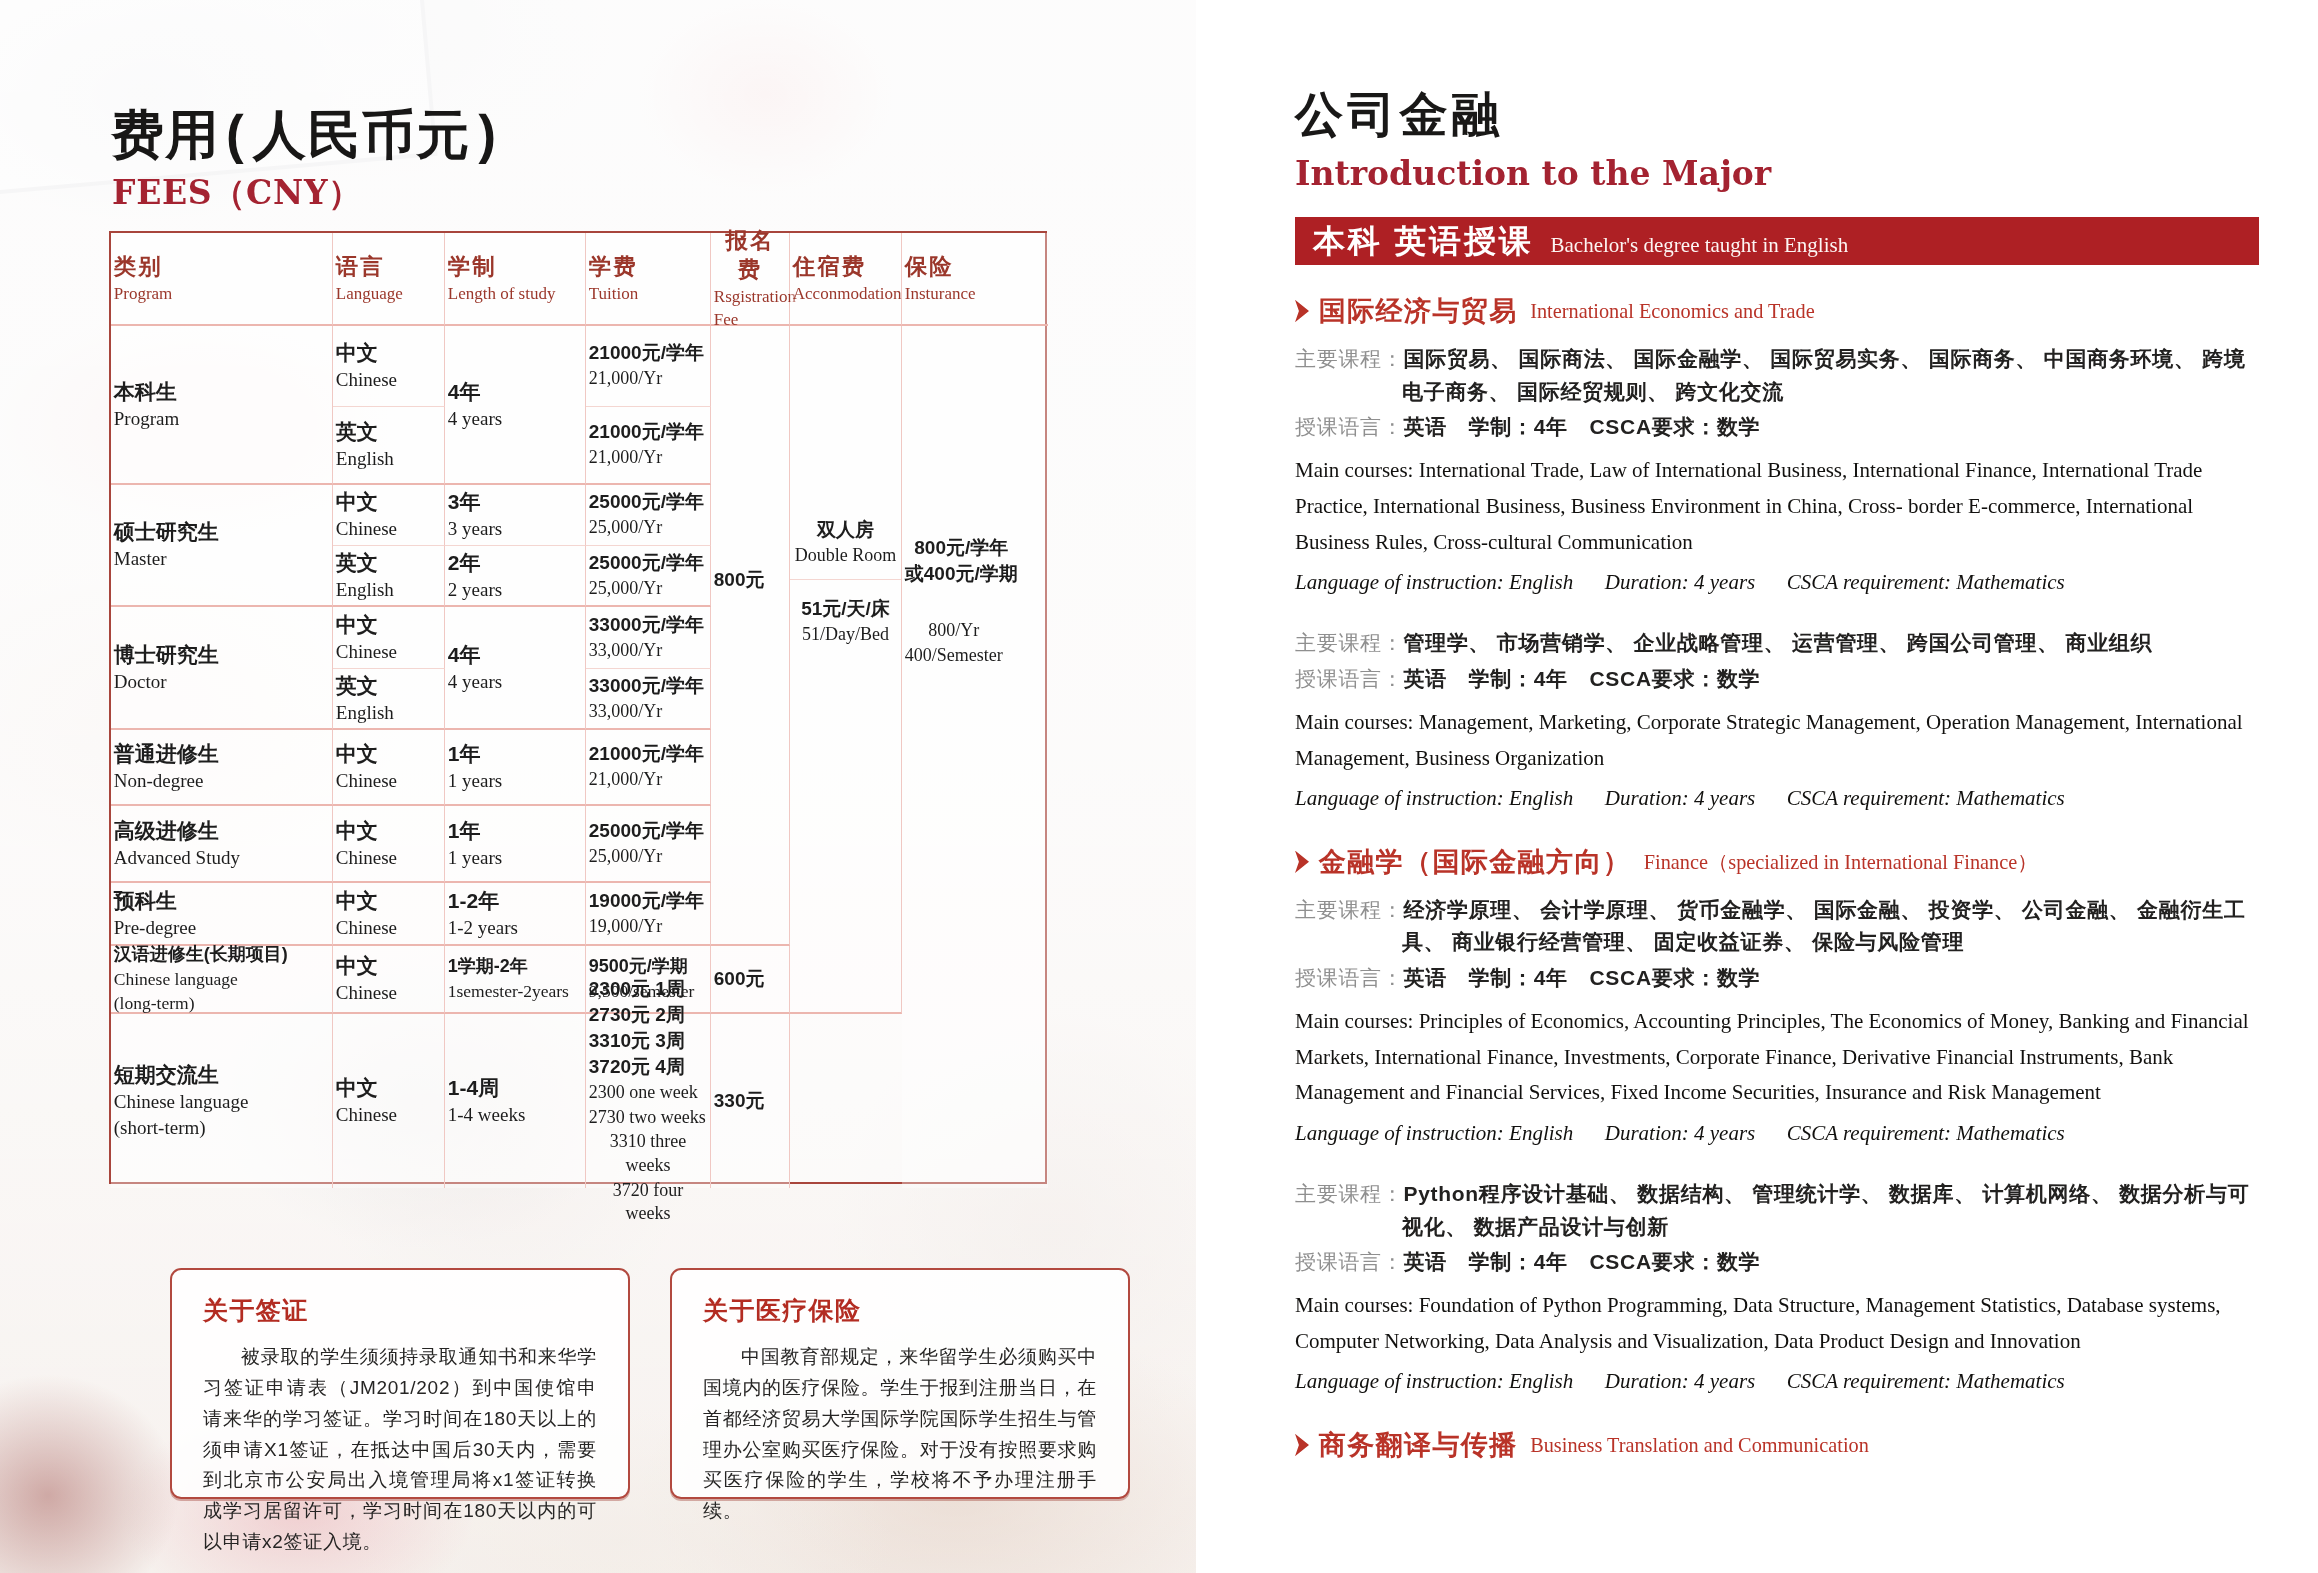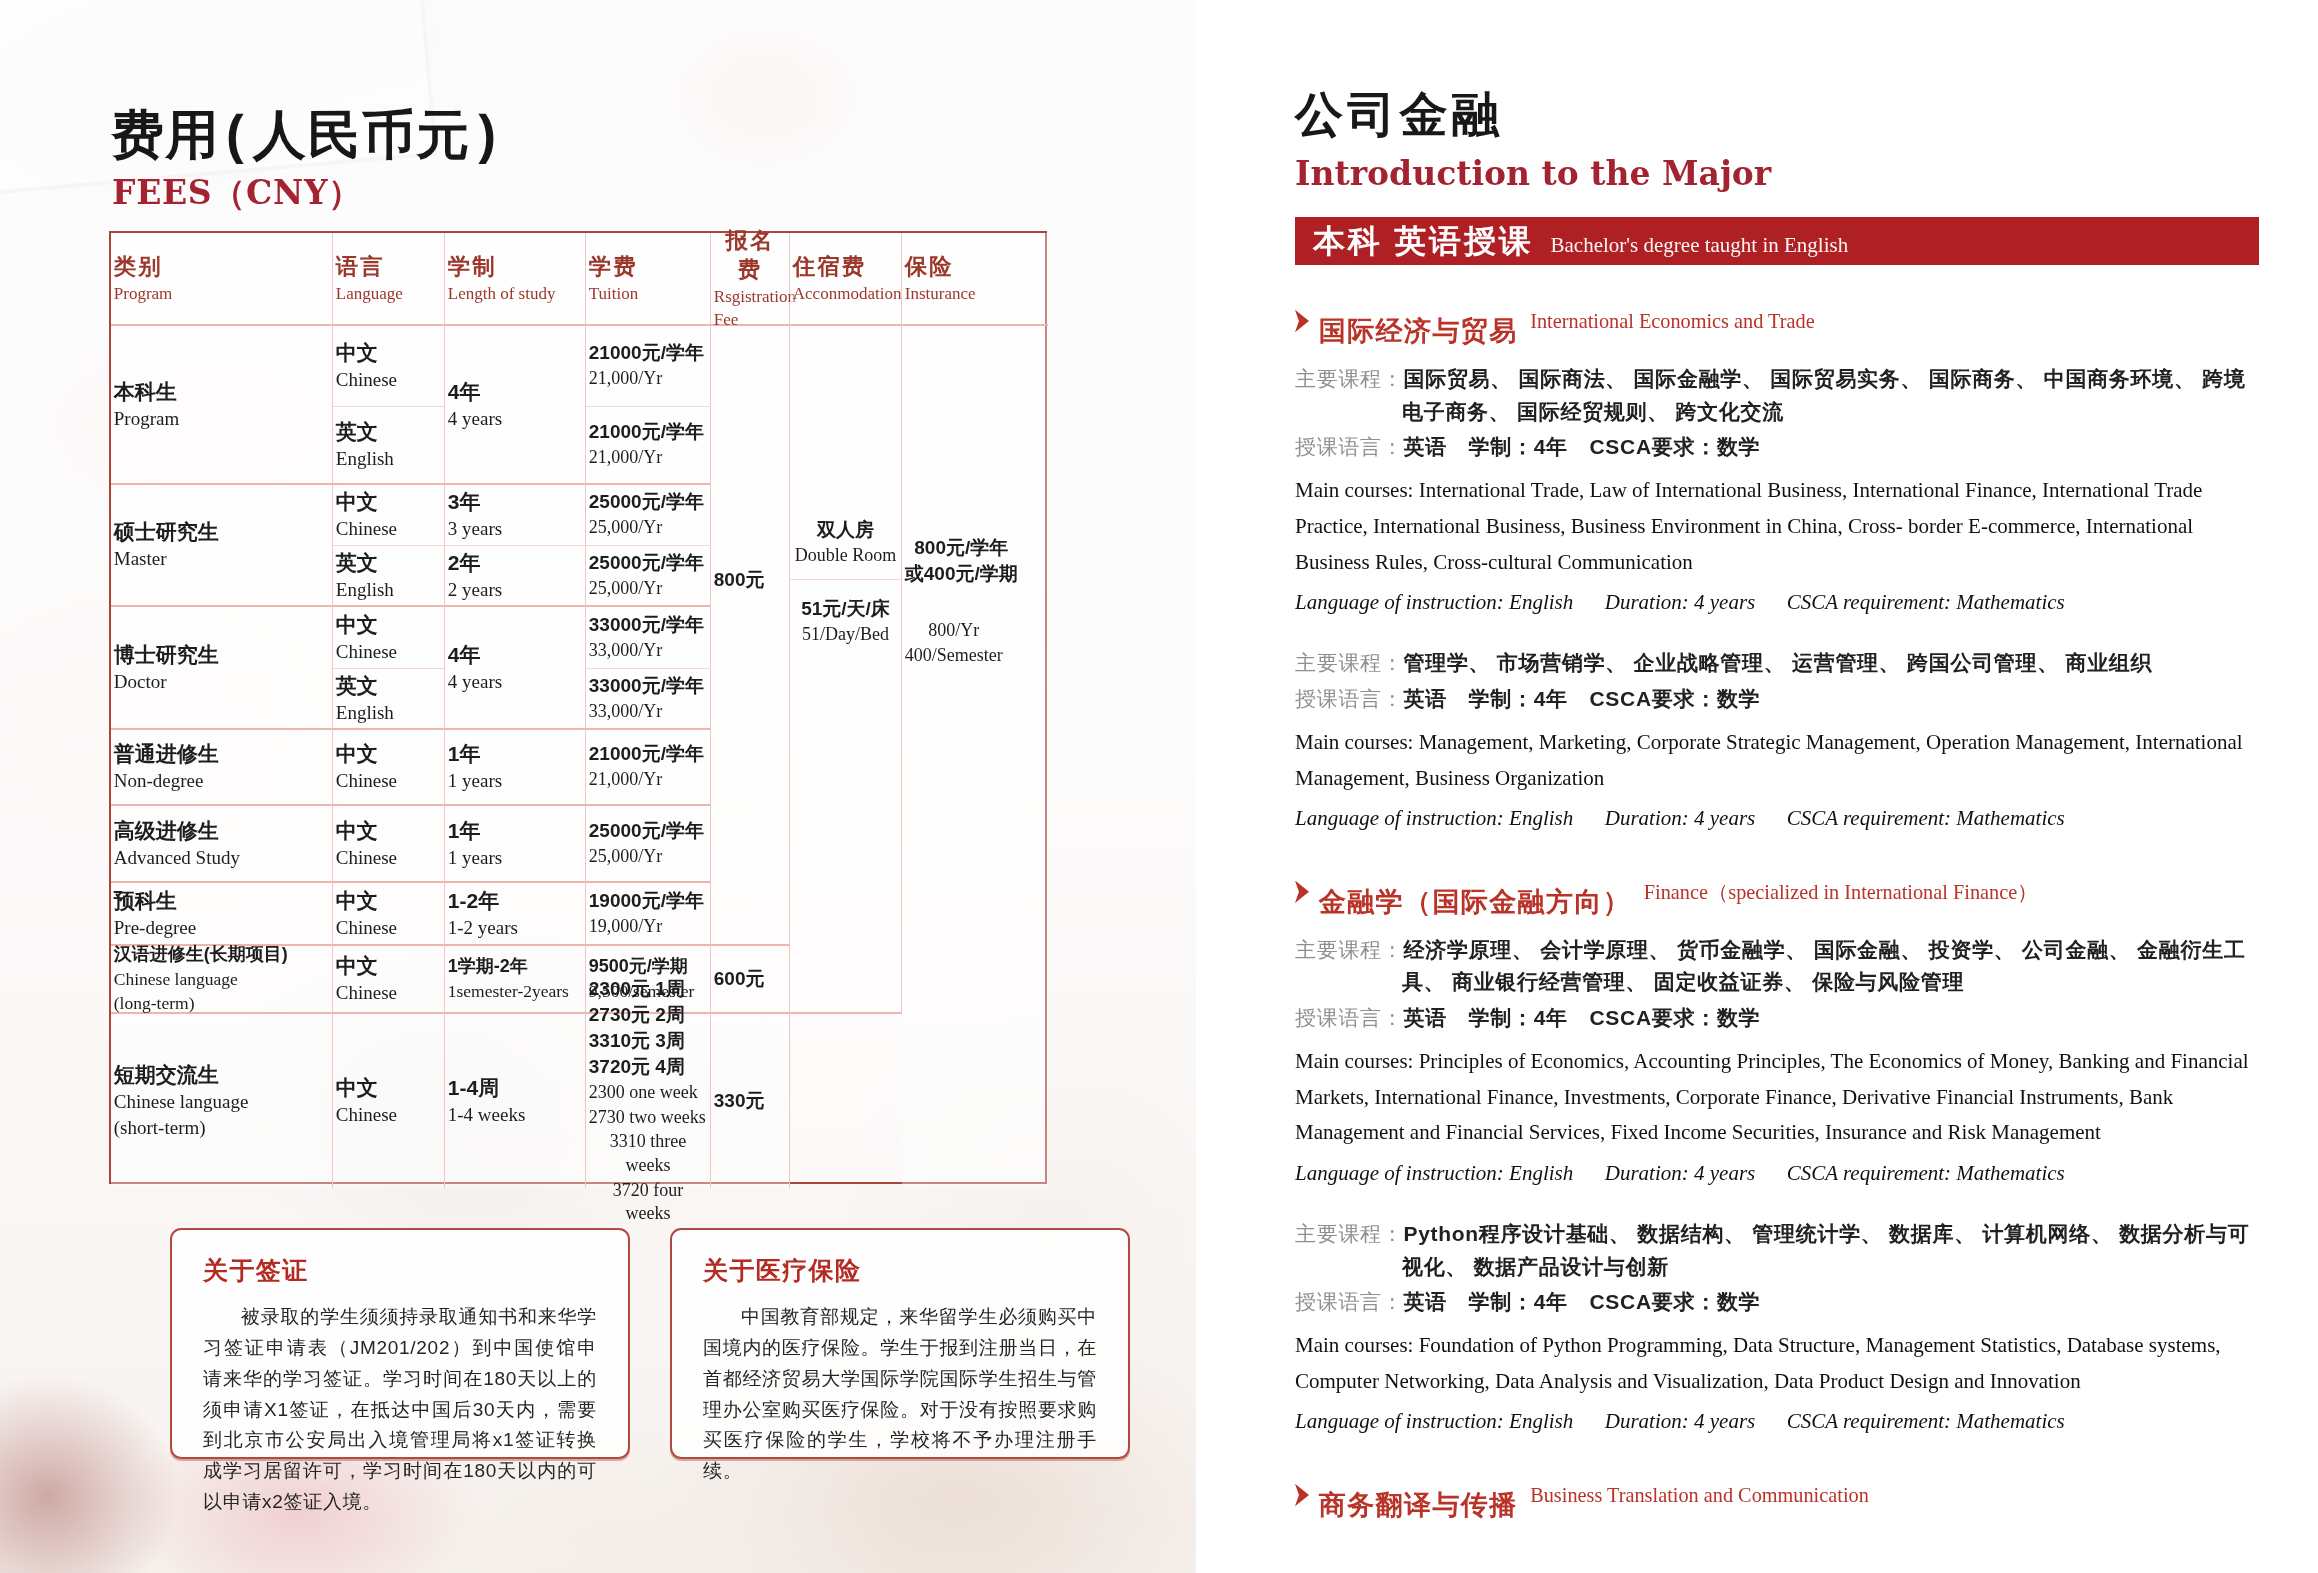--- a/index.html
+++ b/index.html
@@ -85,21 +85,21 @@
   .acc-top{flex:0 0 37%;width:100%;display:flex;flex-direction:column;align-items:center;justify-content:flex-end;
     padding-bottom:11.2px;border-bottom:1.4px solid #f4d6d1;box-sizing:border-box;}
   .acc-bot{flex:1;width:100%;display:flex;flex-direction:column;align-items:center;justify-content:flex-start;padding-top:17px;box-sizing:border-box;}
   
   .ins-cell{justify-content:flex-start;padding-top:210px;}
   .ins-gap{margin-top:32px;}
   
   .fee-cell{padding-bottom:112px;}
   
   .info-box{
-    position:absolute;top:1228px;width:460px;height:231px;
+    position:absolute;top:1268px;width:460px;height:231px;
     border:2.1px solid #b2493f;border-radius:11.2px;background:rgba(255,255,255,0.88);
     box-shadow:0 2.1px 0 rgba(150,40,30,0.35);
     box-sizing:border-box;padding:24px 31px 0 31px;
   }
   .info-box.visa{left:170px;}
   .info-box.medical{left:670px;}
   .info-title{font-size:25px;font-weight:700;color:#b32c22;letter-spacing:1.4px;}
   .info-body{
     margin-top:15.4px;font-size:19px;line-height:1.62;color:#262524;
     text-align:justify;text-indent:2em;font-weight:500;letter-spacing:0.7px;
@@ -119,21 +119,21 @@
     display:flex;align-items:baseline;padding-left:18px;box-sizing:border-box;width:964px;
   }
   .banner-cn{font-size:32px;font-weight:700;color:#ffffff;letter-spacing:2.8px;line-height:48px;}
   .banner-en{font-family:"Liberation Serif","DejaVu Serif",serif;font-size:21px;color:#fdf6f4;margin-left:17px;}
   .sec{margin-top:28px;}
   .sec-head{display:flex;align-items:center;}
   .arrow-icon{
     width:14px;height:22.4px;background:#b93328;margin-right:9.8px;flex:none;
     clip-path:polygon(0 0,100% 50%,0 100%,28% 50%);
   }
-  .sec-title-cn{font-size:27px;font-weight:700;color:#b93328;letter-spacing:1.4px;margin-top:20px;}
+  .sec-title-cn{font-size:27px;font-weight:700;color:#b93328;letter-spacing:1.4px;}
   .sec-title-en{font-family:"Liberation Serif","DejaVu Serif",serif;font-size:20.3px;color:#b93328;margin-left:12.6px;white-space:nowrap;}
   .sec-title-en.small{font-size:19px;}
   .cjk-p{
     margin:14px 0 0 0;font-size:21px;font-weight:600;color:#222120;
     line-height:1.55;padding-left:107px;text-indent:-107px;letter-spacing:0.7px;
   }
   .cjk-p .lbl{color:#8f8f8f;font-weight:400;}
   .en-p{
     margin:9.8px 0 0 0;font-family:"Liberation Serif","DejaVu Serif",serif;
     font-size:21px;color:#12110f;line-height:1.7;

